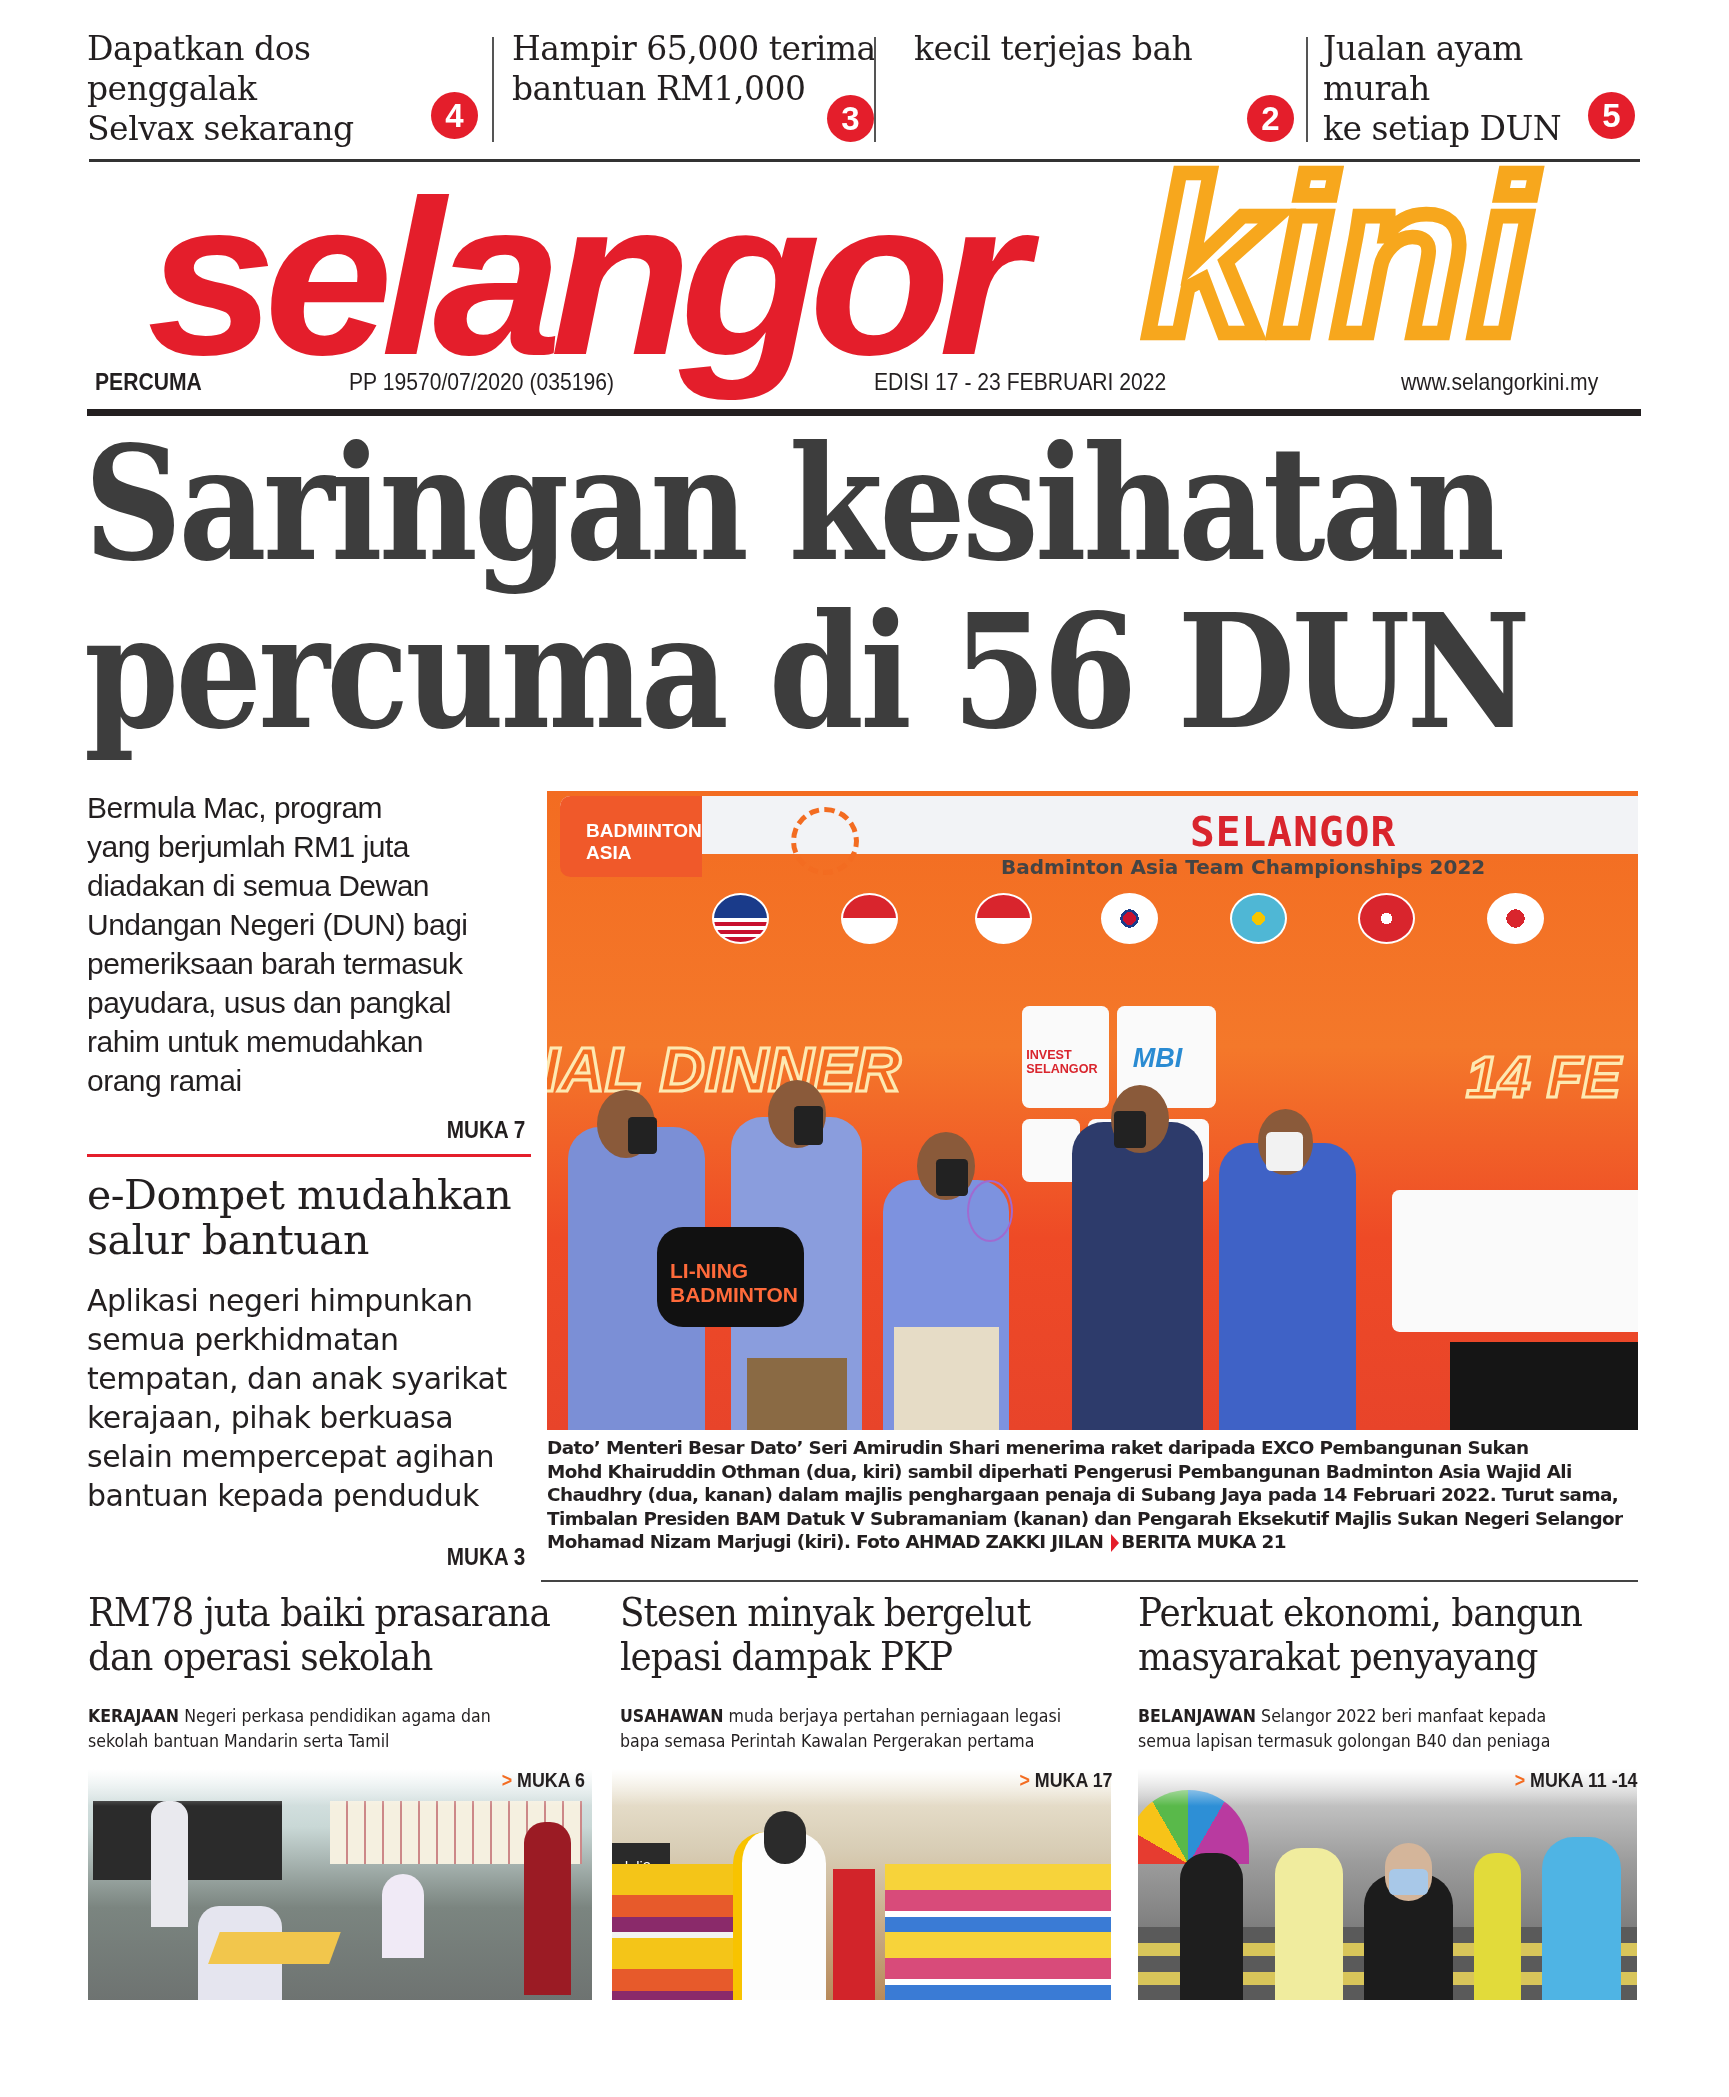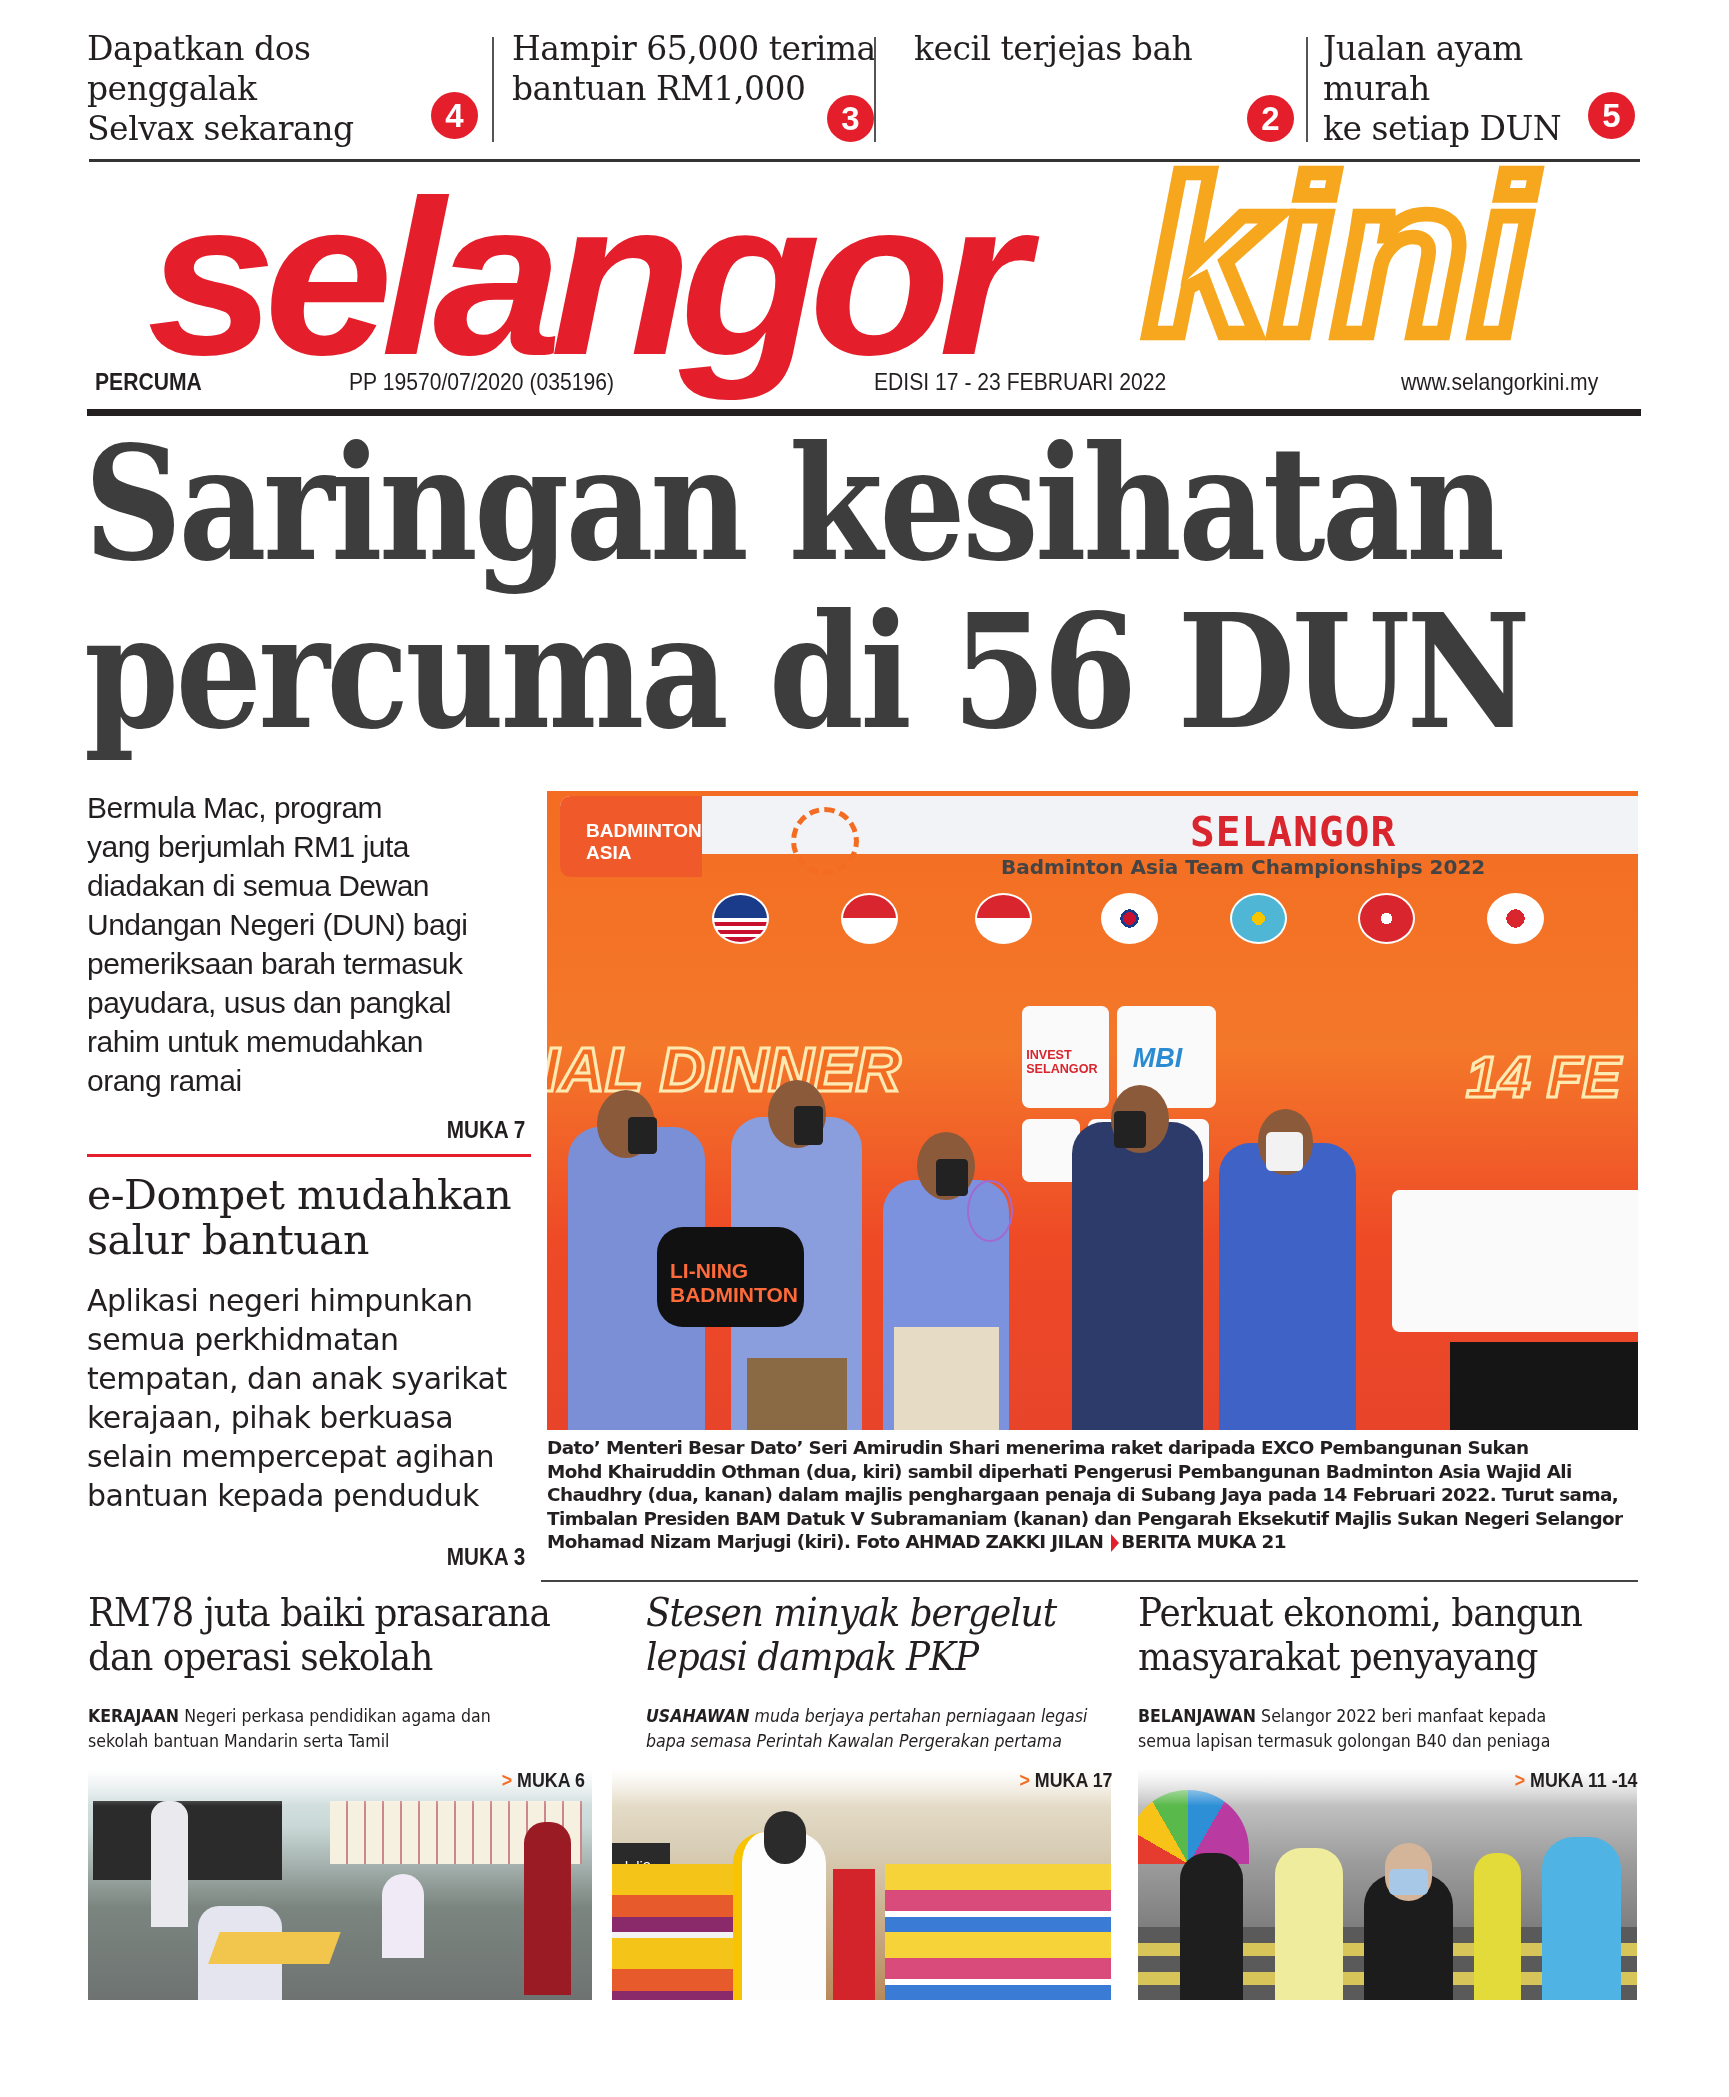--- a/index.html
+++ b/index.html
@@ -210,21 +210,21 @@
 <div class="story" style="left:88px;">
   <div class="story-head">
     <div>RM78 juta baiki prasarana</div>
     <div>dan operasi sekolah</div>
   </div>
   <div class="story-lead">
     <div><b>KERAJAAN</b> <span>Negeri perkasa pendidikan agama dan</span></div>
     <div>sekolah bantuan Mandarin serta Tamil</div>
   </div>
 </div>
-<div class="story" style="left:646px;font-style:italic;">
+<div class="story" style="left:620px;">
   <div class="story-head">
     <div>Stesen minyak bergelut</div>
     <div>lepasi dampak PKP</div>
   </div>
   <div class="story-lead">
     <div><b>USAHAWAN</b> <span>muda berjaya pertahan perniagaan legasi</span></div>
     <div>bapa semasa Perintah Kawalan Pergerakan pertama</div>
   </div>
 </div>
 <div class="story" style="left:1138px;">

